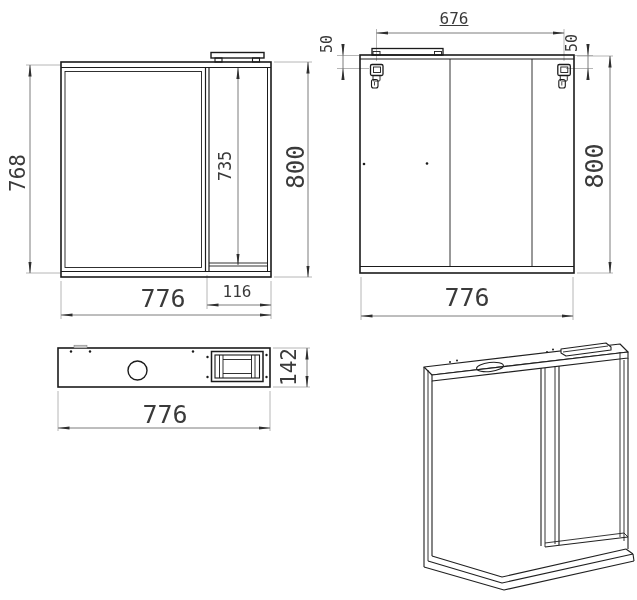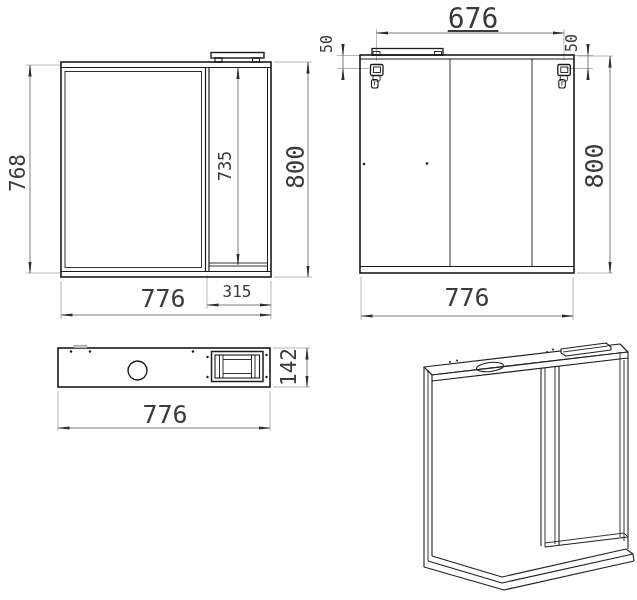--- a/index.html
+++ b/index.html
@@ -195,23 +195,23 @@
     <circle cx="457" cy="360.5" r="1" fill="#202020" stroke="none"></circle>
     <circle cx="547" cy="352" r="1" fill="#202020" stroke="none"></circle>
     <circle cx="553" cy="349.5" r="1" fill="#202020" stroke="none"></circle>
   </g>
 </svg>
 
 <div class="dim rot" style="left:18px;  top:173px; font-size:21px;">768</div>
 <div class="dim rot" style="left:225px; top:166px; font-size:17px;">735</div>
 <div class="dim rot" style="left:296px; top:167px; font-size:24px;">800</div>
 <div class="dim" style="left:163px; top:298px; font-size:25px;">776</div>
-<div class="dim" style="left:237px; top:292px; font-size:16px;">315</div>
-
-<div class="dim" style="left:473px; top:19px;  font-size:28px;text-decoration:underline;">676</div>
+<div class="dim" style="left:237px; top:292px; font-size:16px;">116</div>
+
+<div class="dim" style="left:454px; top:19px;  font-size:16px;text-decoration:underline;">676</div>
 <div class="dim rot" style="left:327px; top:44px;  font-size:15px;">50</div>
 <div class="dim rot" style="left:572px; top:43px; font-size:15px;">50</div>
 <div class="dim rot" style="left:594px; top:166px; font-size:25px;">800</div>
 <div class="dim" style="left:467px; top:297px; font-size:25px;">776</div>
 
 <div class="dim" style="left:165px; top:414px; font-size:25px;">776</div>
 <div class="dim rot" style="left:289px; top:367px; font-size:21px;">142</div>
 
 </div>
 

